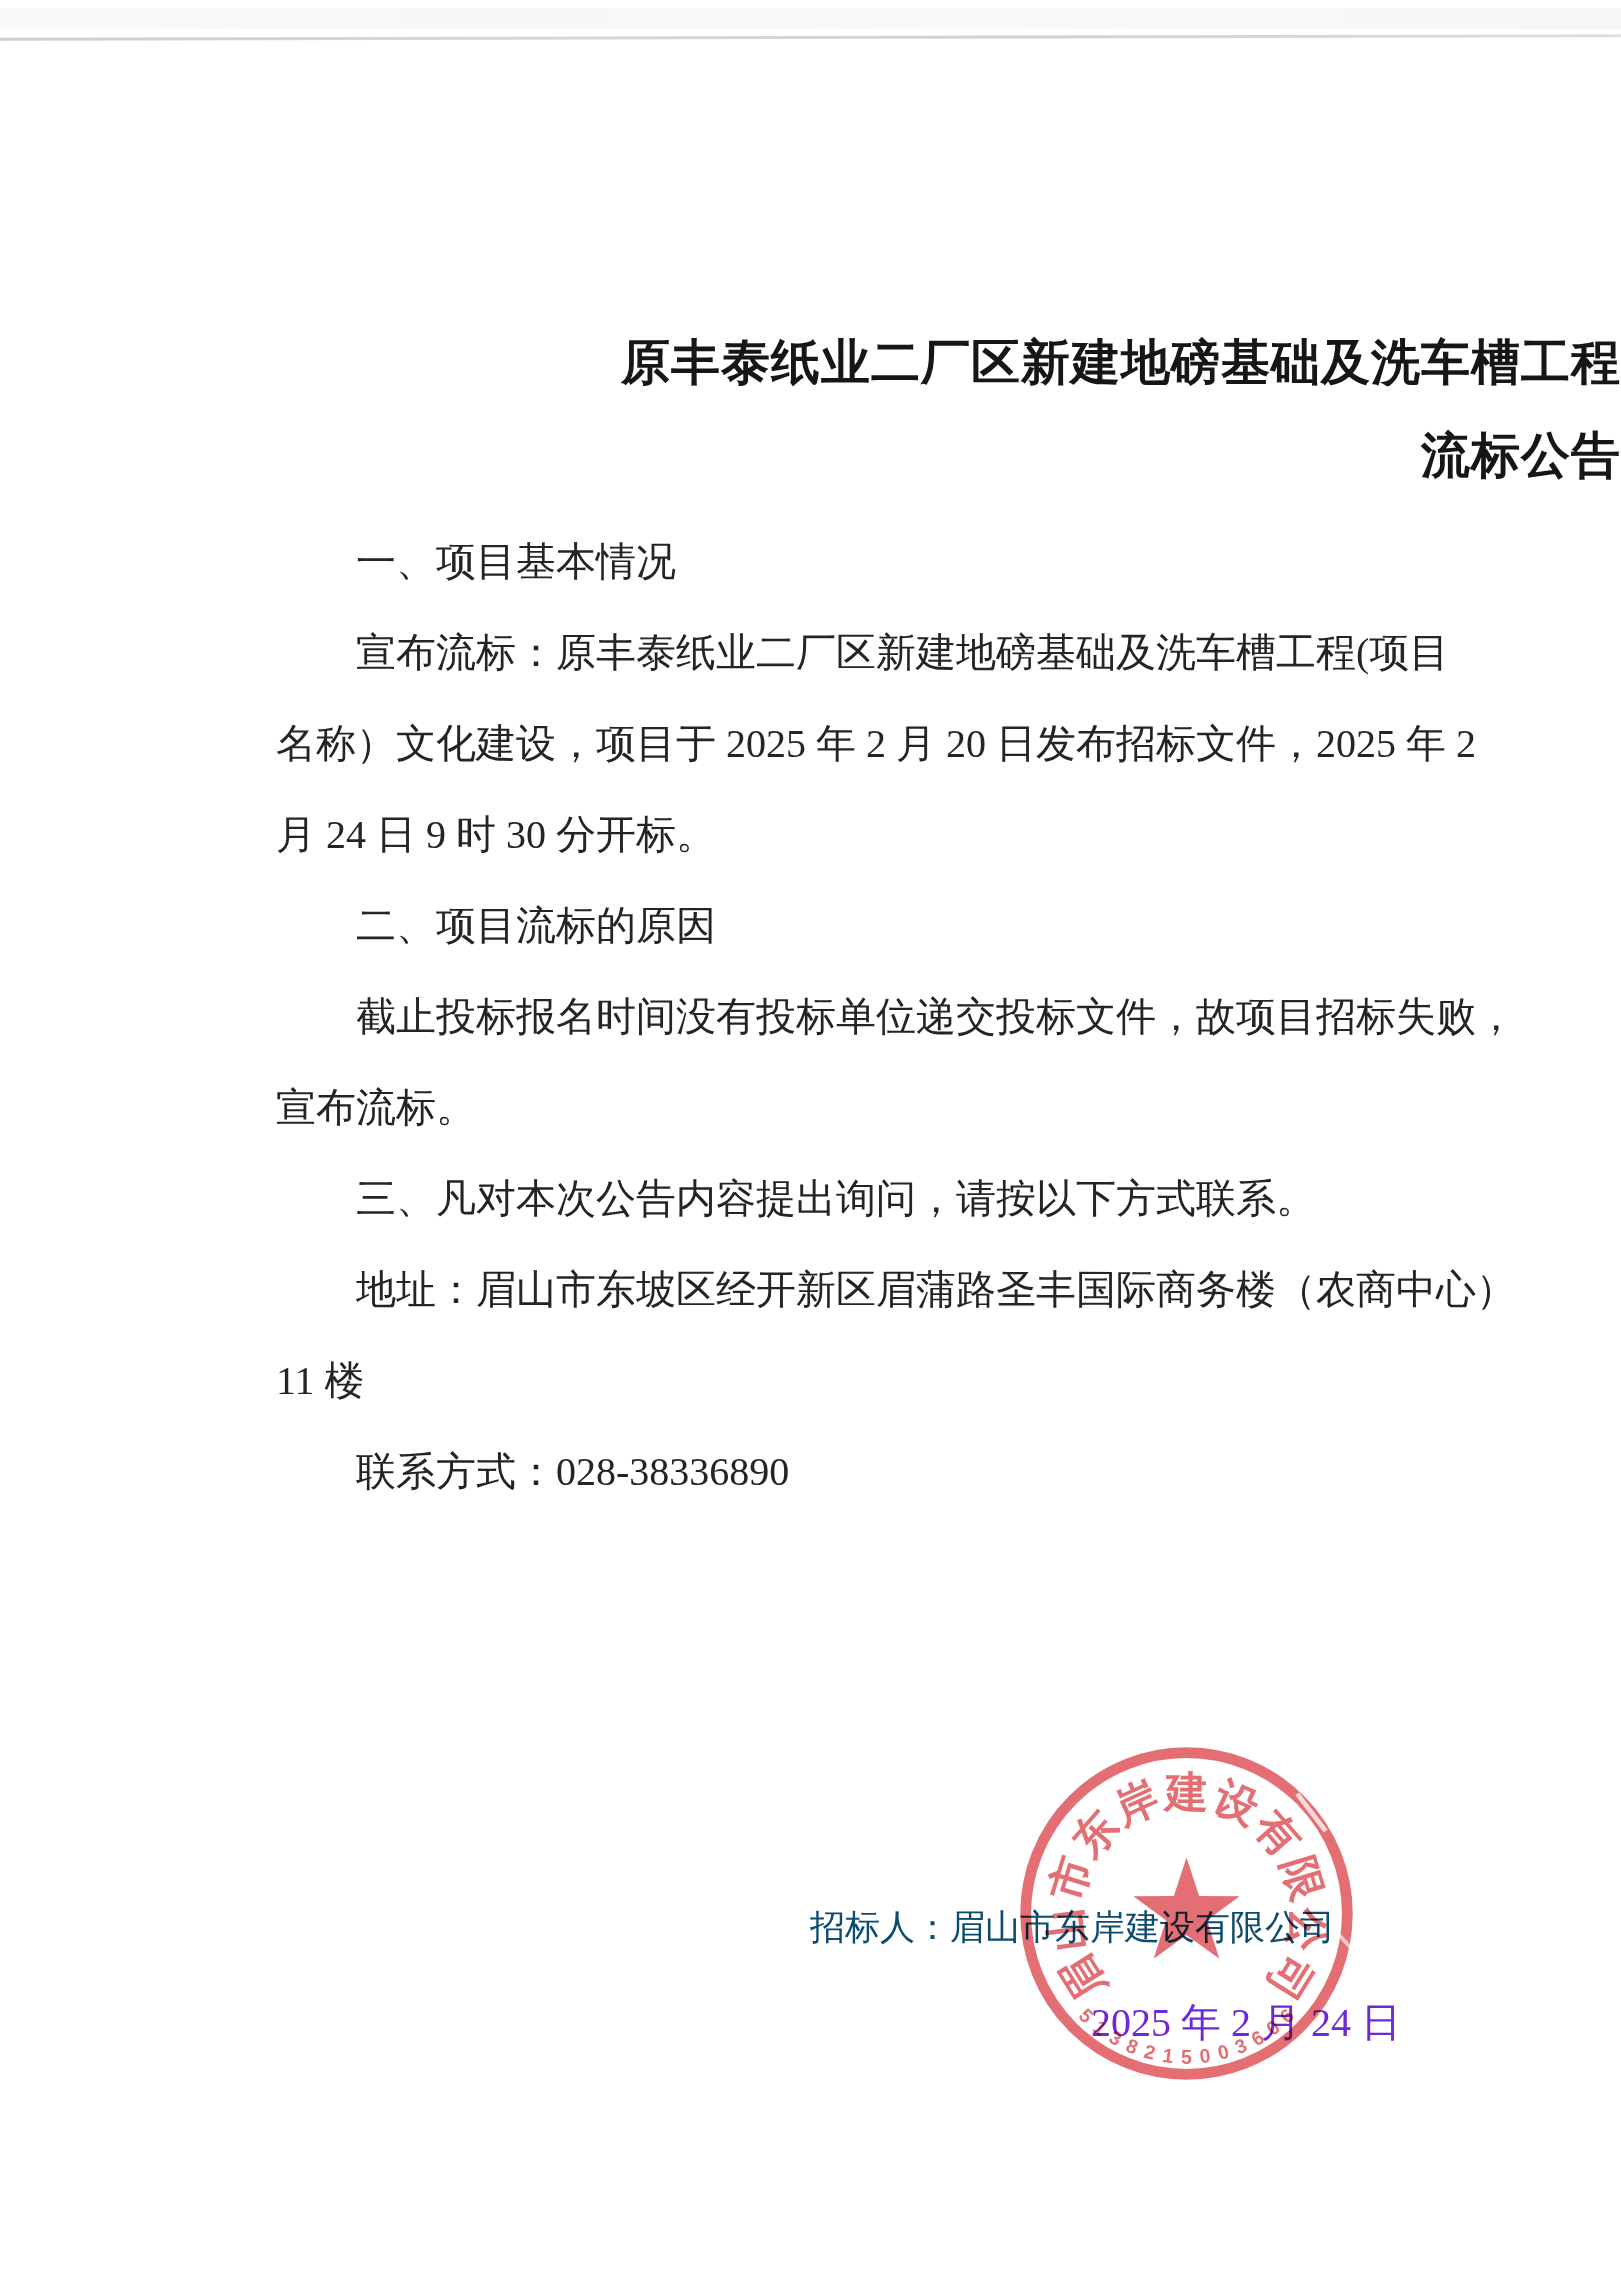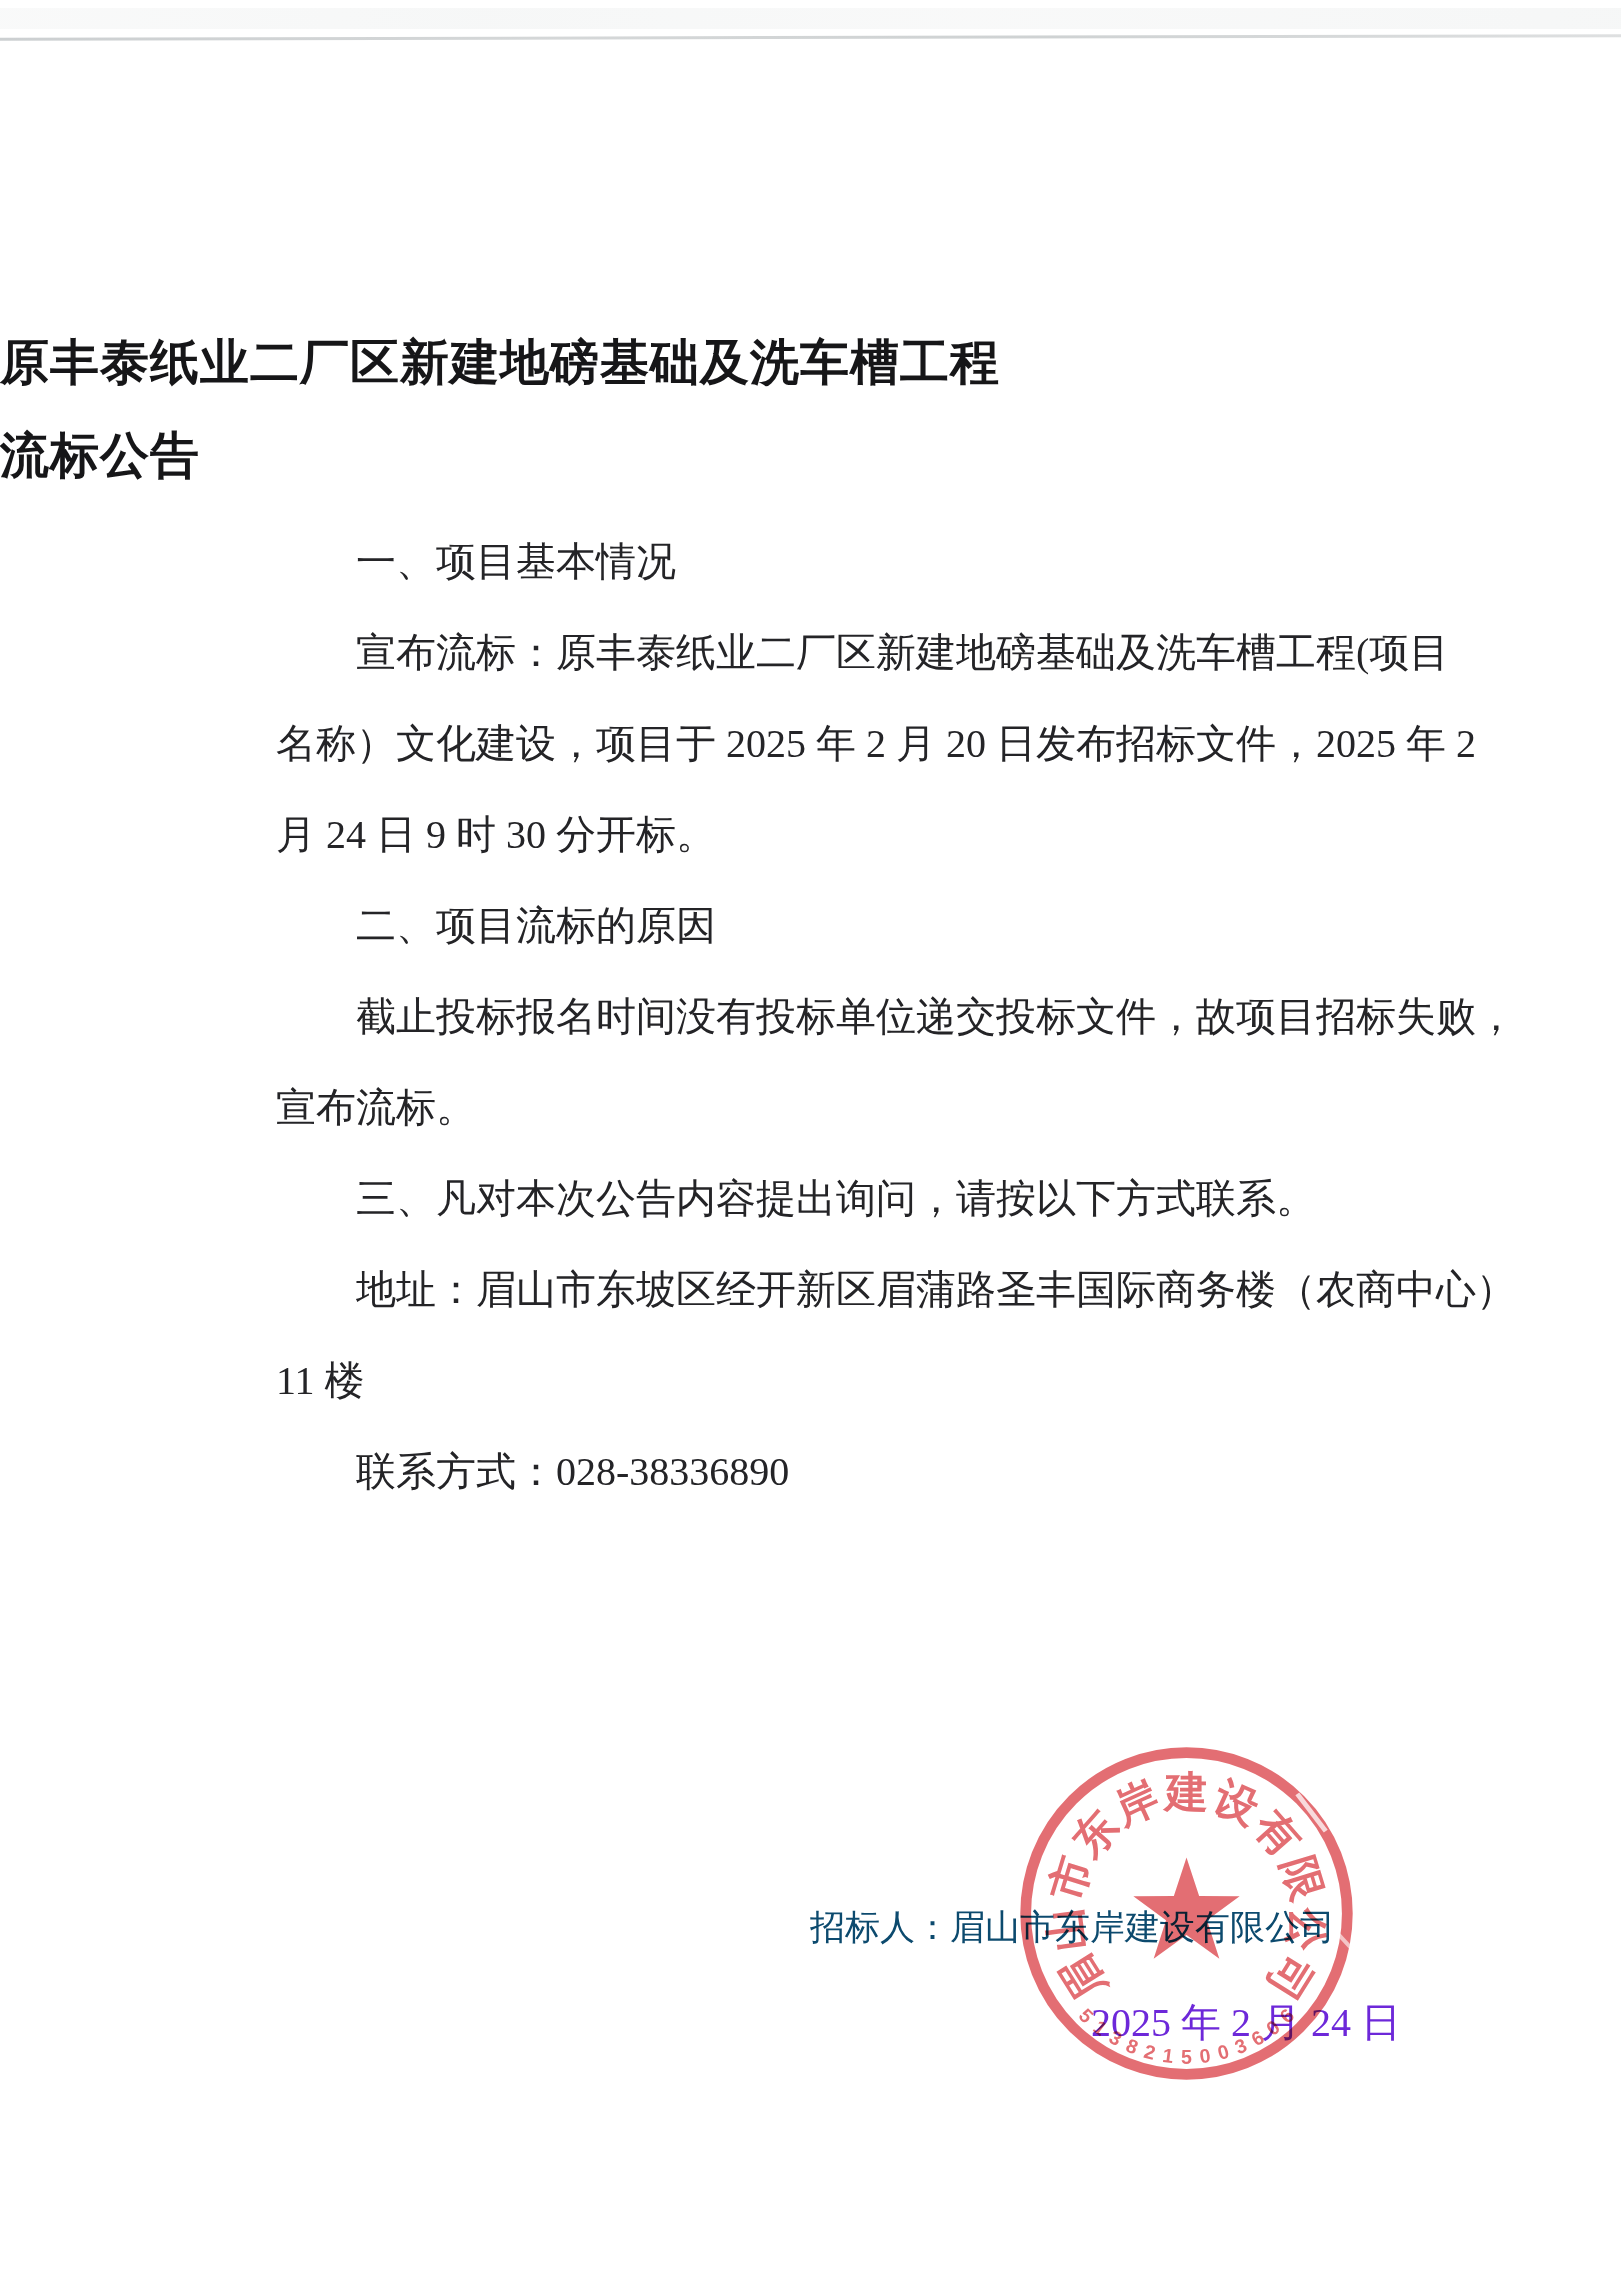--- a/index.html
+++ b/index.html
@@ -19,21 +19,21 @@
     opacity: .55;
   }
   .scan-line {
     position: absolute; left: 0; top: 36px; width: 1621px; height: 2.9px;
     background: linear-gradient(90deg, #c3c7c9 0%, #cdd0d1 35%, #c6cacb 65%, #d8dadb 100%);
     transform: rotate(-0.12deg);
     opacity: .85;
   }
   .title-block {
     position: absolute; left: 0; top: 316px; width: 1621px;
-    text-align: left;
+    text-align: right;
     font-family: "Liberation Sans", sans-serif;
     font-weight: 700;
     font-size: 49px;
     line-height: 93px;
     letter-spacing: 1px;
     color: #161618;
   }
   .body-block {
     position: absolute; left: 245px; top: 516px; width: 1137px;
     font-size: 40px;

